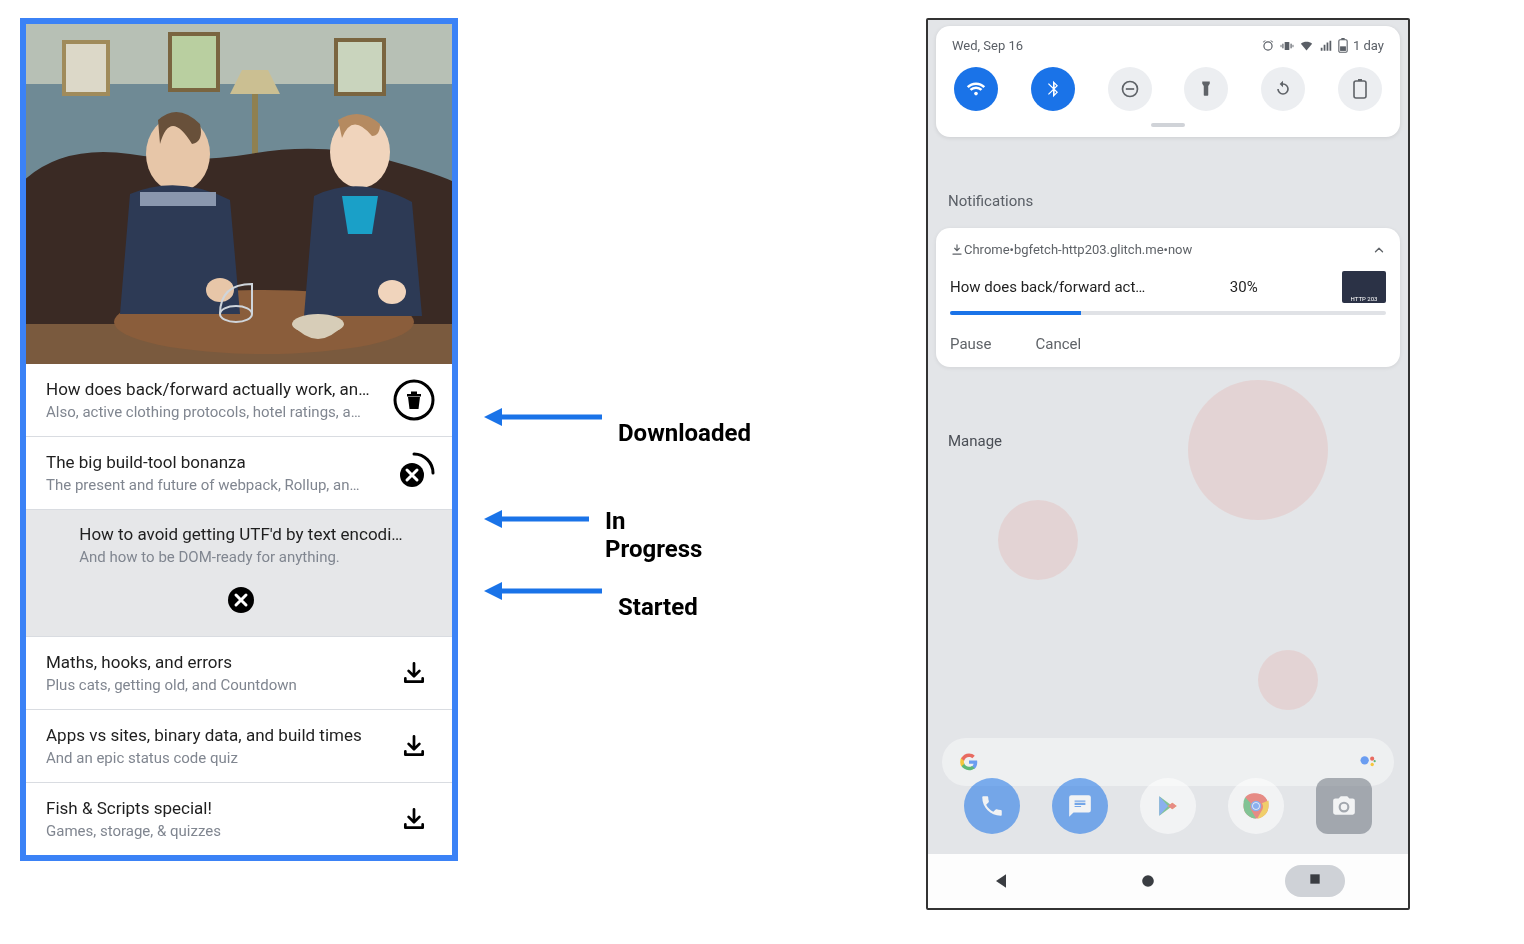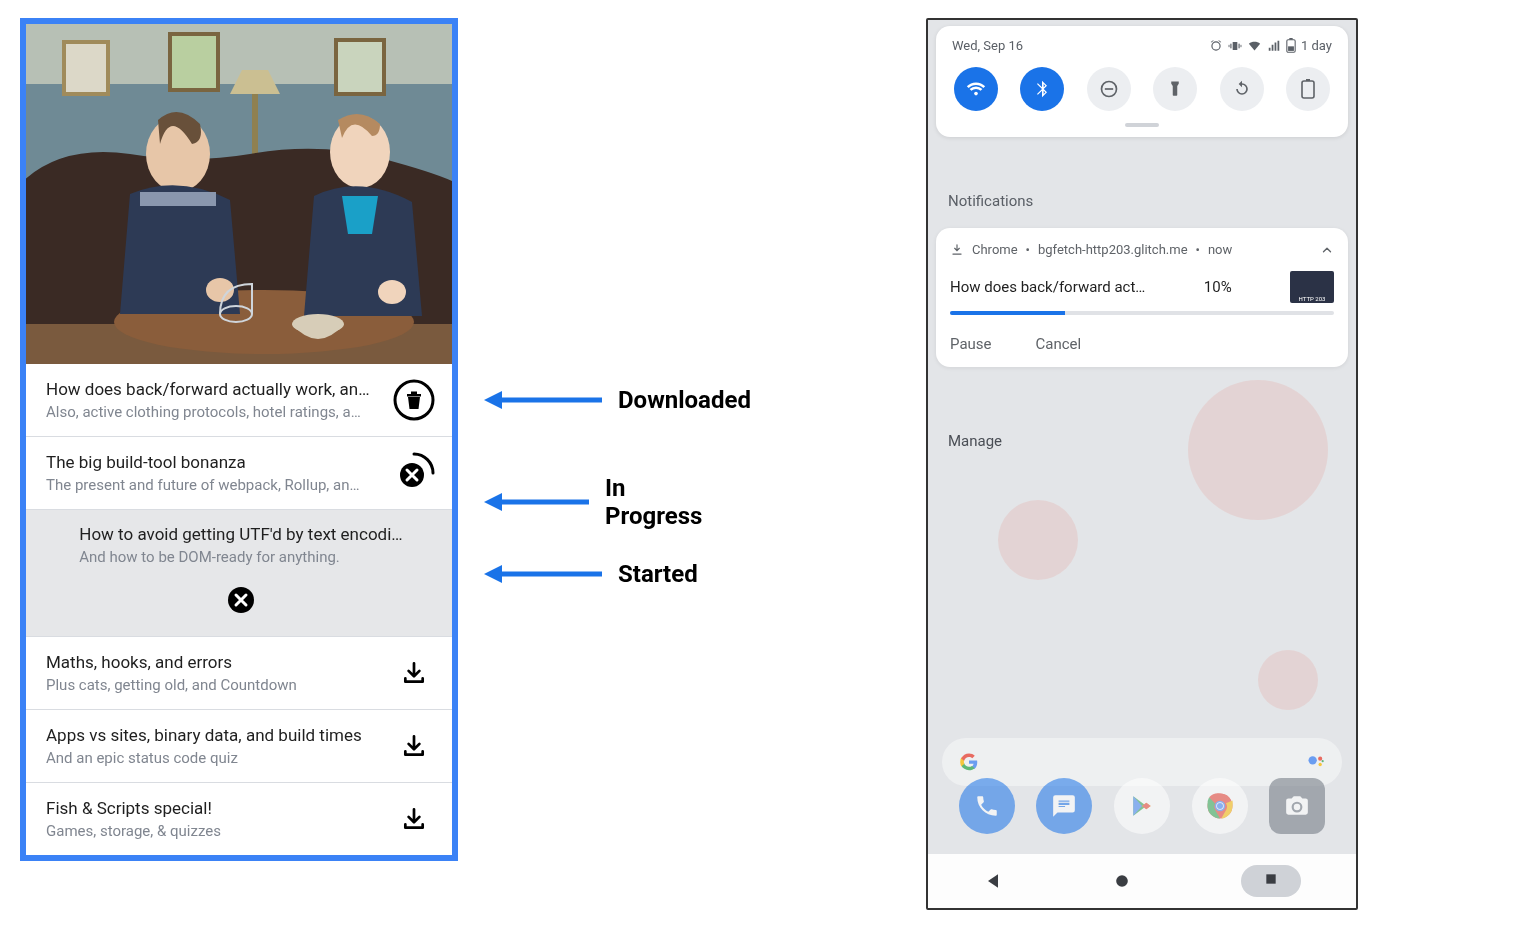--- a/index.html
+++ b/index.html
@@ -75,27 +75,28 @@
   .anno {
     display: flex;
     align-items: center;
     gap: 16px;
     position: absolute;
   }
   .anno-label {
     font-size: 24px;
     font-weight: 700;
     color: #000;
+    margin-top: 33px;
   }
   
   .phone {
     position: absolute;
     left: 926px;
     top: 18px;
-    width: 432px;
+    width: 484px;
     height: 892px;
     border: 2px solid #333;
     background: #eceef0;
     border-radius: 2px;
     overflow: hidden;
   }
   .shade-bg {
     position: absolute;
     inset: 0;
     background: #e3e5e8;
@@ -186,21 +187,21 @@
     background: #fff;
     border-radius: 14px;
     padding: 14px 14px 14px;
     box-shadow: 0 1px 4px rgba(0,0,0,0.08);
   }
   .notif-top {
     display: flex; align-items: center; gap: 8px;
     font-size: 13px; color: #5f6368;
     justify-content: space-between;
   }
-  .notif-top-left { display: flex; align-items: flex-end; gap: 8px; }
+  .notif-top-left { display: flex; align-items: flex-end; }
   .notif-body {
     display: flex; align-items: center; justify-content: space-between;
     margin-top: 14px;
     gap: 10px;
   }
   .notif-title { font-size: 15px; color: #1f1f1f; }
   .notif-pct { font-size: 15px; color: #1f1f1f; }
   .notif-thumb {
     width: 44px; height: 32px;
     background: #2b3246;
@@ -538,21 +539,21 @@
           <span>bgfetch-http203.glitch.me</span>
           <span>•</span>
           <span>now</span>
         </div>
         <svg width="14" height="14" viewBox="0 0 24 24">
             <path d="M6 15l6-6 6 6" fill="none" stroke="#5f6368" stroke-width="2.3" stroke-linecap="round" stroke-linejoin="round"></path>
           </svg>
       </div>
       <div class="notif-body">
         <span class="notif-title">How does back/forward act…</span>
-        <span class="notif-pct">10%</span>
+        <span class="notif-pct">30%</span>
         <div class="notif-thumb">
           <span>HTTP 203</span>
         </div>
       </div>
       <div class="progress">
         <div class="progress-fill" id="progress-fill" style="width: 30%;"></div>
       </div>
       <div class="notif-actions">
         <span>Pause</span>
         <span>Cancel</span>

